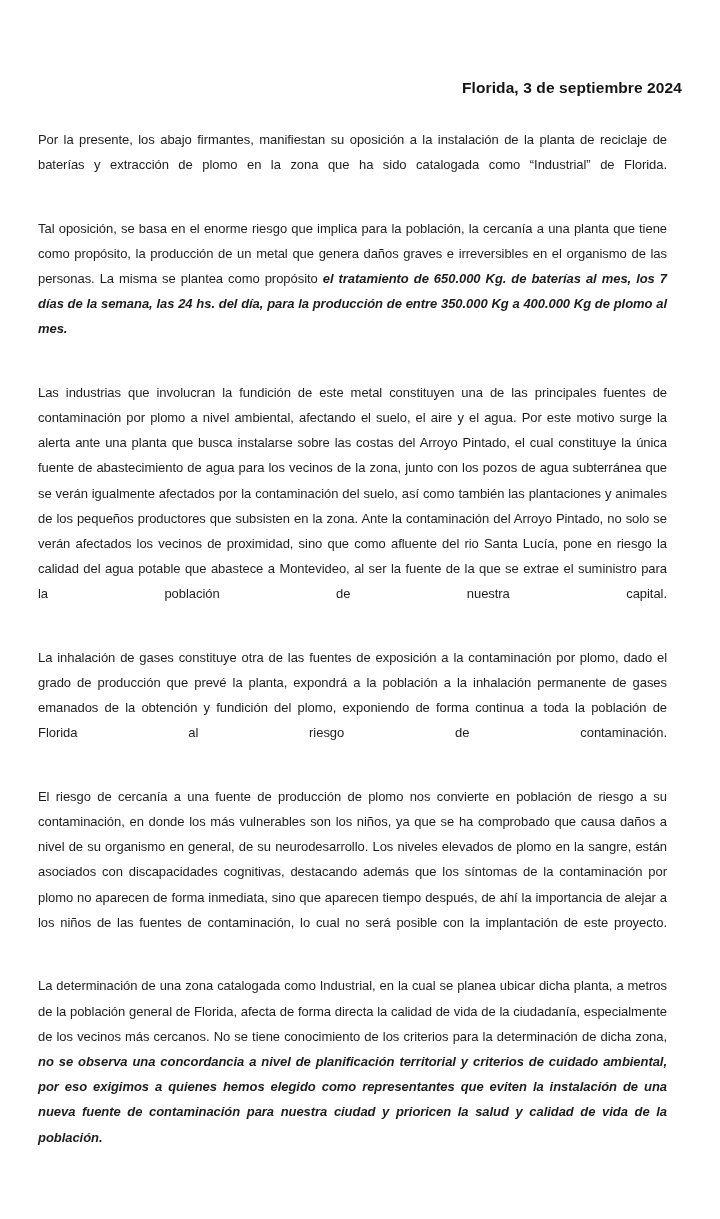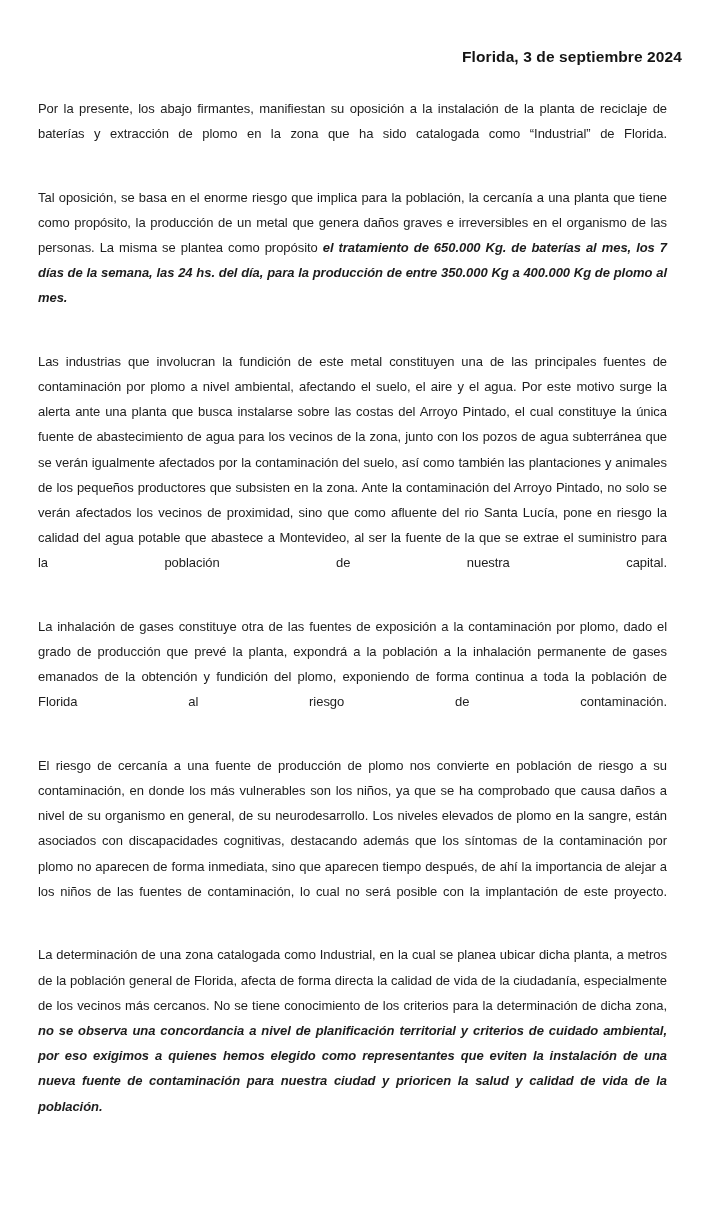--- a/index.html
+++ b/index.html
@@ -19,21 +19,21 @@
   .page {
     position: relative;
     width: 720px;
     height: 1219px;
     background: #ffffff;
     box-sizing: border-box;
     padding: 0 38px;
   }
 
   .doc-header {
-    padding-top: 48px;
+    padding-top: 79px;
     text-align: right;
     padding-right: 0px;
     font-size: 15.5px;
     font-weight: bold;
     letter-spacing: 0.1px;
     color: #141414;
   }
 
   .body-block {
     margin-top: 30px;

